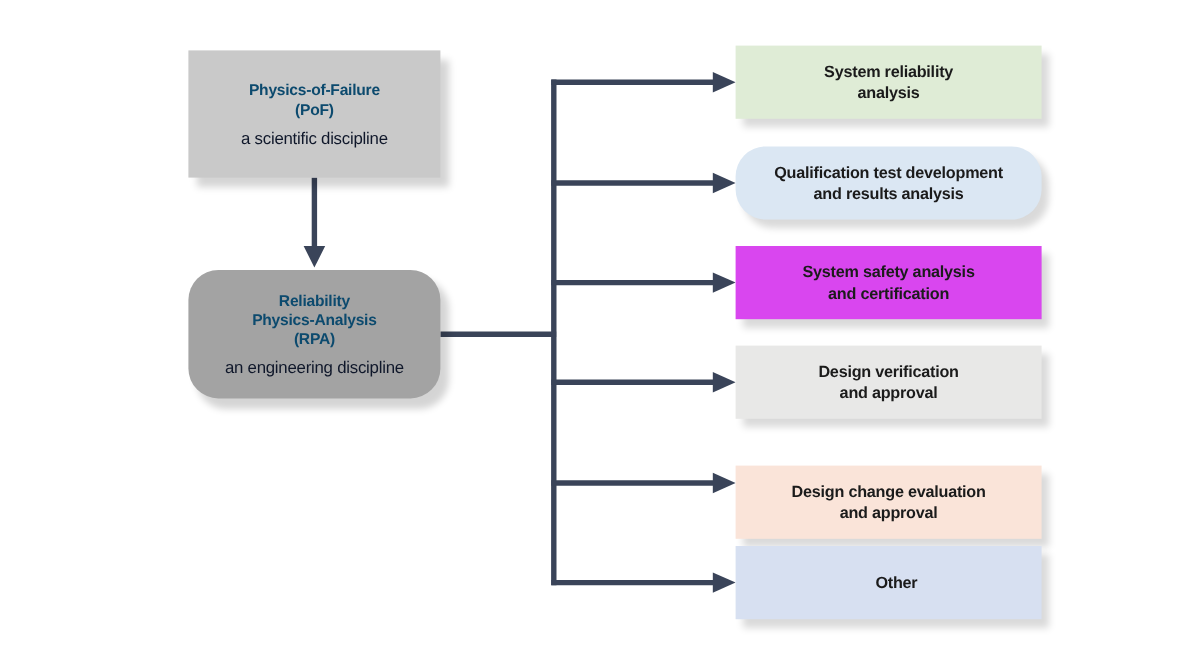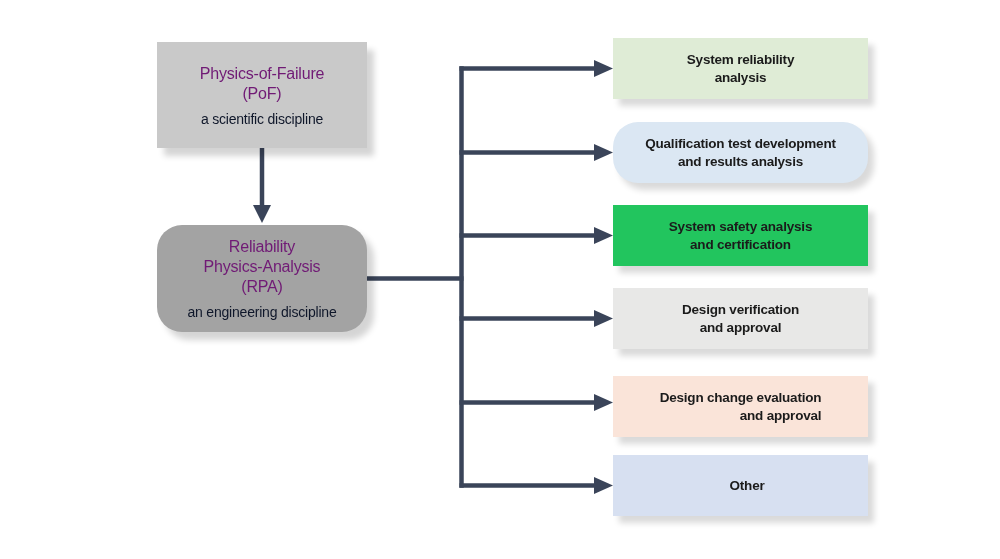--- a/index.html
+++ b/index.html
@@ -24,24 +24,24 @@
     justify-content: center;
     text-align: center;
     box-shadow: 7px 8px 6px rgba(0,0,0,0.17);
   }
   .left-box {
     left: 157px;
     width: 210px;
     height: 106px;
   }
   .left-box .box-title {
-    font-weight: normal;
-    font-size: 16px;
+    font-weight: bold;
+    font-size: 13px;
     line-height: 1.25;
-    color: #701a75;
+    color: #0c4a6e;
     letter-spacing: -0.2px;
     white-space: pre-line;
   }
   .left-box .box-subtitle {
     font-size: 14px;
     color: #0f172a;
     margin-top: 7px;
     letter-spacing: -0.2px;
   }
   .right-box {
@@ -57,21 +57,21 @@
     color: #1b1b1b;
     letter-spacing: -0.2px;
     white-space: pre-line;
   }
   #pof-box  { top: 42px; }
   #rpa-box  { top: 225px; height: 107px; border-radius: 25px; }
   #rbox-0 { top: 38px; }
   #rbox-1 { top: 122px; }
   #rbox-2 { top: 205px; }
   #rbox-3 { top: 288px; }
-  #rbox-4 { top: 376px; text-align: right; }
+  #rbox-4 { top: 388px; }
   #rbox-5 { top: 455px; padding-left: 13px; }
   svg.connectors {
     position: absolute;
     left: 0; top: 0;
     width: 1000px;
     height: 559px;
     pointer-events: none;
   }
   svg .line {
     stroke: var(--color-connector, #3a4459);
@@ -139,21 +139,21 @@
   </div>
 
   <div class="box right-box" id="rbox-0" style="background: rgb(223, 236, 214);">
     <div class="box-label">System reliability
 analysis</div>
   </div>
   <div class="box right-box" id="rbox-1" style="background: rgb(219, 231, 243); border-radius: 25px;">
     <div class="box-label">Qualification test development
 and results analysis</div>
   </div>
-  <div class="box right-box" id="rbox-2" style="background: #22c55e;">
+  <div class="box right-box" id="rbox-2" style="background: #d946ef;">
     <div class="box-label">System safety analysis
 and certification</div>
   </div>
   <div class="box right-box" id="rbox-3" style="background: rgb(232, 232, 231);">
     <div class="box-label">Design verification
 and approval</div>
   </div>
   <div class="box right-box" id="rbox-4" style="background: rgb(250, 228, 217);">
     <div class="box-label">Design change evaluation
 and approval</div>

